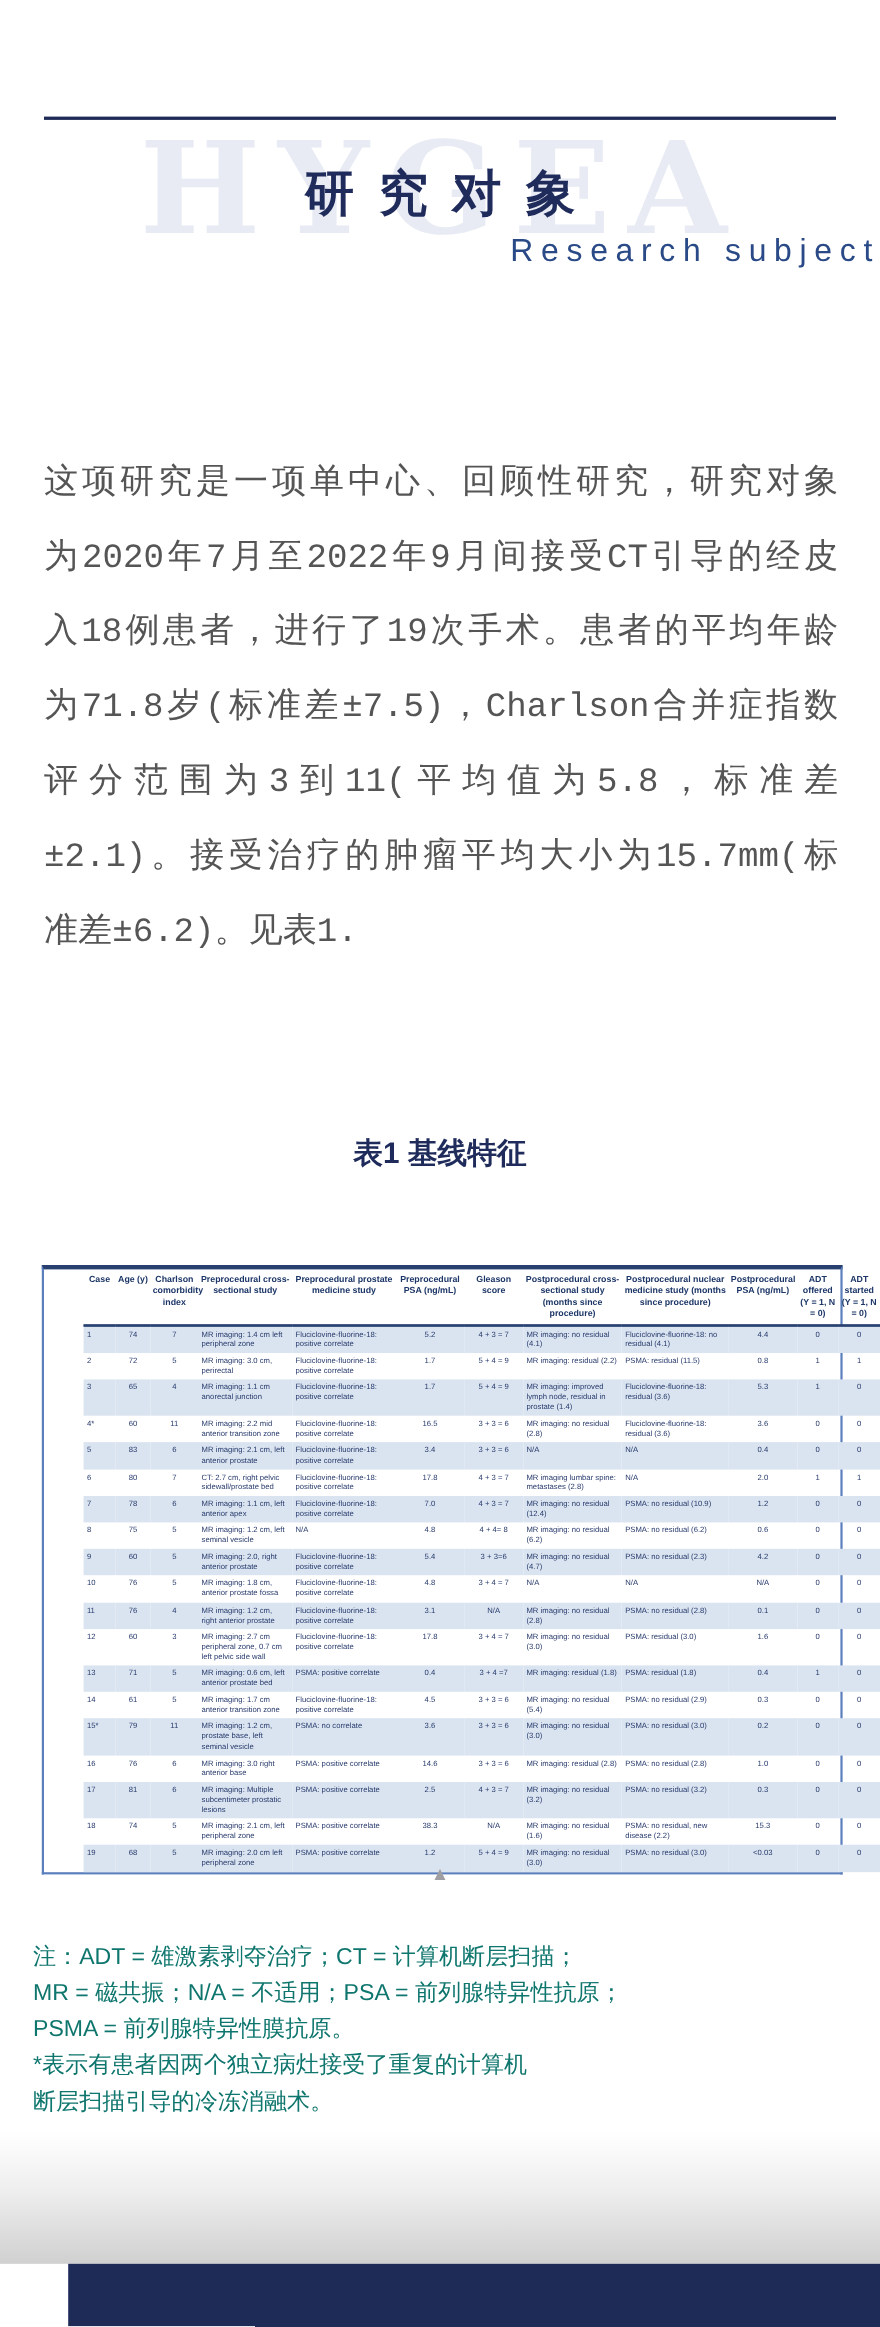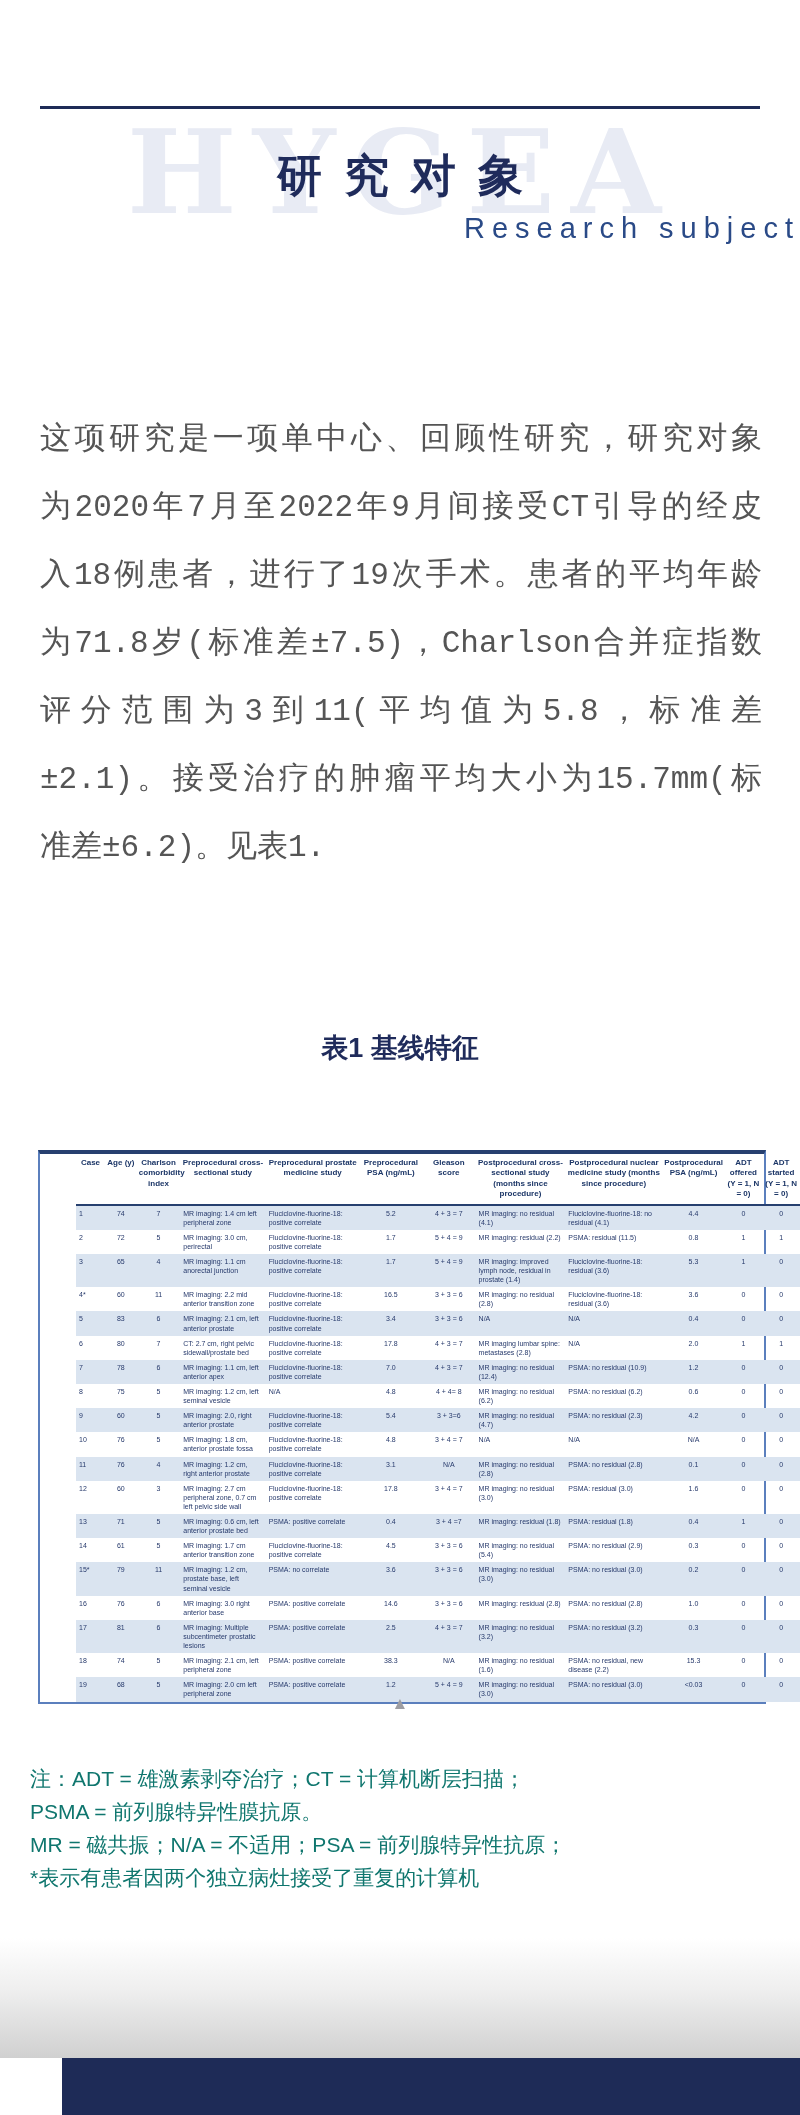--- a/index.html
+++ b/index.html
@@ -368,21 +368,22 @@
             <td>0</td>
           </tr>
         </tbody>
     </table>
   </div>
 
   <div class="expand-triangle">▲</div>
 
   <div class="table-notes">
     <div class="note-line">注：ADT = 雄激素剥夺治疗；CT = 计算机断层扫描；</div>
+    <div class="note-line">MR = 磁共振；N/A = 不适用；PSA = 前列腺特异性抗原；</div>
     <div class="note-line">PSMA = 前列腺特异性膜抗原。</div>
-    <div class="note-line">MR = 磁共振；N/A = 不适用；PSA = 前列腺特异性抗原；</div>
     <div class="note-line">*表示有患者因两个独立病灶接受了重复的计算机</div>
+    <div class="note-line">断层扫描引导的冷冻消融术。</div>
   </div>
 
   <div class="bottom-fade"></div>
   <div class="footer-bar"></div>
 
 </div>
 
 </body></html>

